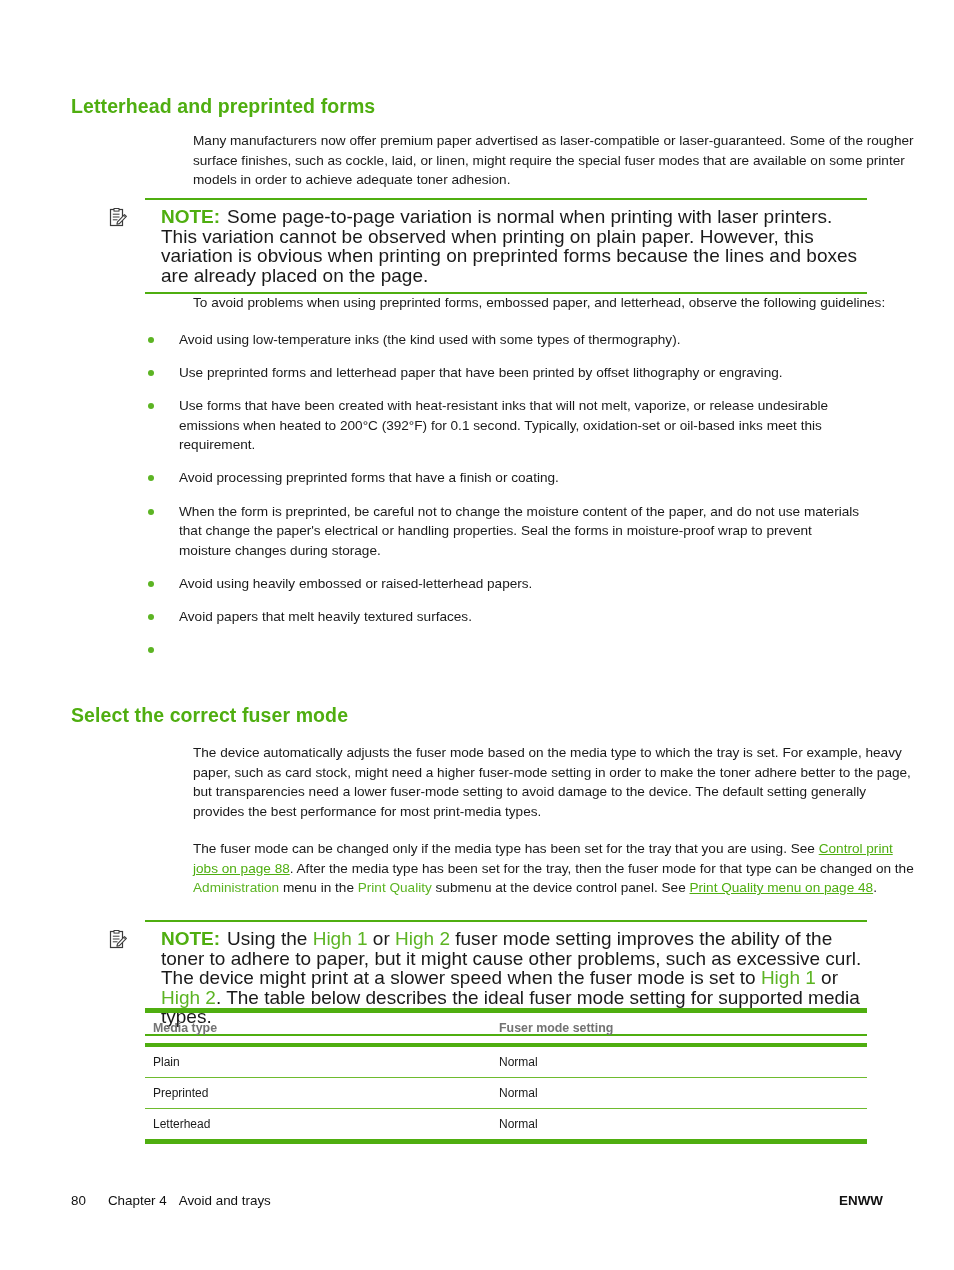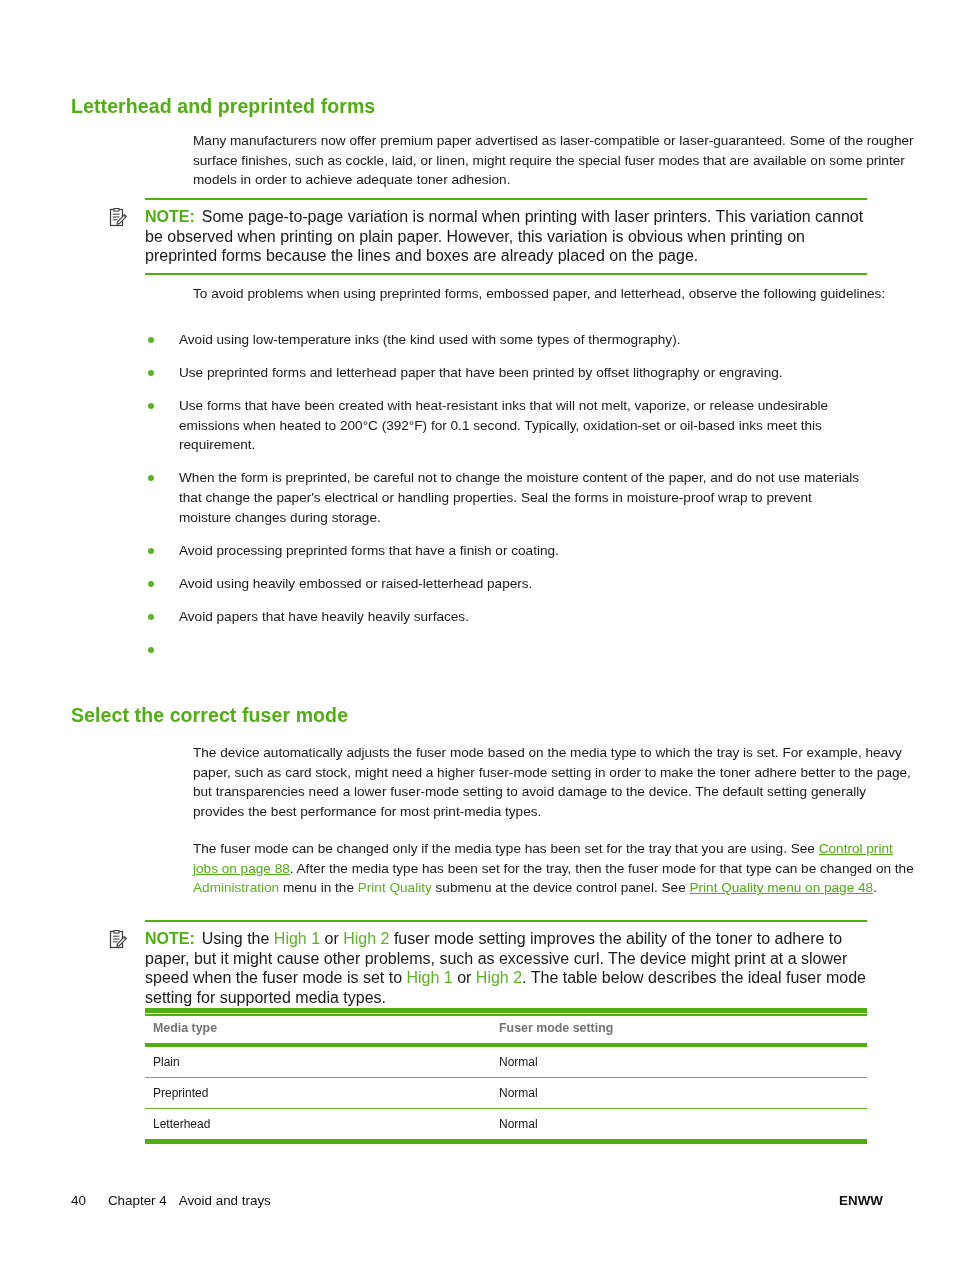--- a/index.html
+++ b/index.html
@@ -60,23 +60,24 @@
     box-sizing: content-box;
   }
   .note-icon {
     position: absolute;
     left: -37px;
     top: 8px;
     width: 20px;
     height: 20px;
   }
   .note-body {
-    font-size: 16px;
+    font-size: 19px;
     line-height: 19.6px;
     color: #1a1a1a;
+    margin-left: 16px;
   }
   .note-label {
     font-weight: bold;
     color: #4FAE10;
     margin-right: 7px;
   }
 
   
   .bullet-list {
     position: absolute;
@@ -198,50 +199,50 @@
         <line x1="4.8" y1="11.8" x2="9.5" y2="11.8" stroke="#3b3b3b" stroke-width="1"></line>
         <path d="M9.5 13.8 L16.5 6.6 L18.4 8.4 L11.4 15.6 L8.9 16.2 Z" fill="#ffffff" stroke="#3b3b3b" stroke-width="1.1" stroke-linejoin="round"></path>
         <line x1="15.7" y1="7.4" x2="17.6" y2="9.2" stroke="#3b3b3b" stroke-width="1"></line>
       </svg>
     </span>
     <div class="note-body">
       <span class="note-label">NOTE:</span><span>Some page-to-page variation is normal when printing with laser printers. This variation cannot be observed when printing on plain paper. However, this variation is obvious when printing on preprinted forms because the lines and boxes are already placed on the page.</span>
     </div>
   </div>
 
-  <div class="body-text" style="top:284px;">To avoid problems when using preprinted forms, embossed paper, and letterhead, observe the following guidelines:</div>
+  <div class="body-text" style="top:293px;">To avoid problems when using preprinted forms, embossed paper, and letterhead, observe the following guidelines:</div>
 
   <div class="bullet-list" style="top:330px;">
     <div class="bullet-item">
       <span class="bullet-dot"></span>
       <span>Avoid using low-temperature inks (the kind used with some types of thermography).</span>
     </div>
     <div class="bullet-item">
       <span class="bullet-dot"></span>
       <span>Use preprinted forms and letterhead paper that have been printed by offset lithography or engraving.</span>
     </div>
     <div class="bullet-item">
       <span class="bullet-dot"></span>
       <span>Use forms that have been created with heat-resistant inks that will not melt, vaporize, or release undesirable emissions when heated to 200°C (392°F) for 0.1 second. Typically, oxidation-set or oil-based inks meet this requirement.</span>
     </div>
     <div class="bullet-item">
       <span class="bullet-dot"></span>
+      <span>Avoid processing preprinted forms that have a finish or coating.</span>
+    </div>
+    <div class="bullet-item">
+      <span class="bullet-dot"></span>
       <span>When the form is preprinted, be careful not to change the moisture content of the paper, and do not use materials that change the paper's electrical or handling properties. Seal the forms in moisture-proof wrap to prevent moisture changes during storage.</span>
     </div>
     <div class="bullet-item">
       <span class="bullet-dot"></span>
-      <span>Avoid processing preprinted forms that have a finish or coating.</span>
-    </div>
-    <div class="bullet-item">
-      <span class="bullet-dot"></span>
       <span>Avoid using heavily embossed or raised-letterhead papers.</span>
     </div>
     <div class="bullet-item">
       <span class="bullet-dot"></span>
-      <span>Avoid papers that have heavily heavily surfaces.</span>
+      <span>Avoid papers that melt heavily textured surfaces.</span>
     </div>
     <div class="bullet-item">
       <span class="bullet-dot"></span>
     </div>
   </div>
 
   <h1 class="section-heading" id="heading-fuser">Select the correct fuser mode</h1>
 
   <div class="body-text" style="top:743px;">The device automatically adjusts the fuser mode based on the media type to which the tray is set. For example, heavy paper, such as card stock, might need a higher fuser-mode setting in order to make the toner adhere better to the page, but transparencies need a lower fuser-mode setting to avoid damage to the device. The default setting generally provides the best performance for most print-media types.</div>
 
@@ -290,18 +291,18 @@
       </tr>
       <tr class="rule-bottom">
         <td></td>
         <td></td>
       </tr>
     </tbody>
   </table>
 
   <div class="footer">
     <div class="footer-left">
-      <span class="footer-pagenum">40</span><span class="footer-chapter">Chapter 4</span><span>Avoid and trays</span>
+      <span class="footer-pagenum">80</span><span class="footer-chapter">Chapter 4</span><span>Avoid and trays</span>
     </div>
     <div class="footer-right">ENWW</div>
   </div>
 
 </div>
 
 </body></html>

